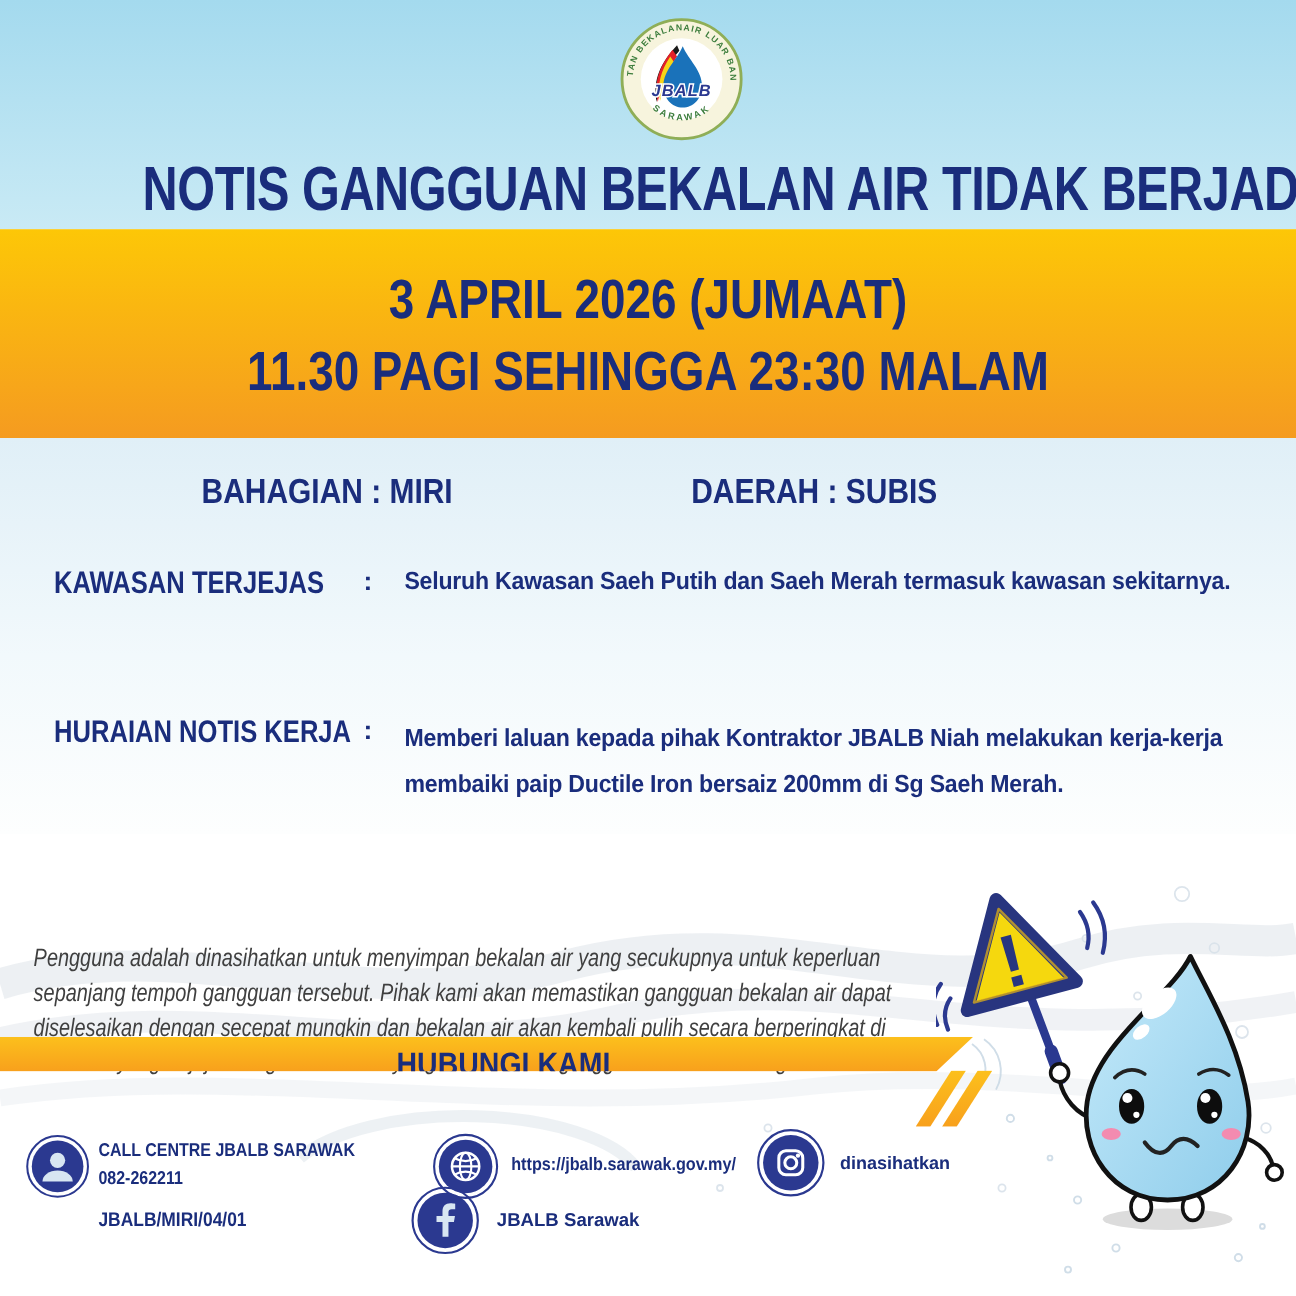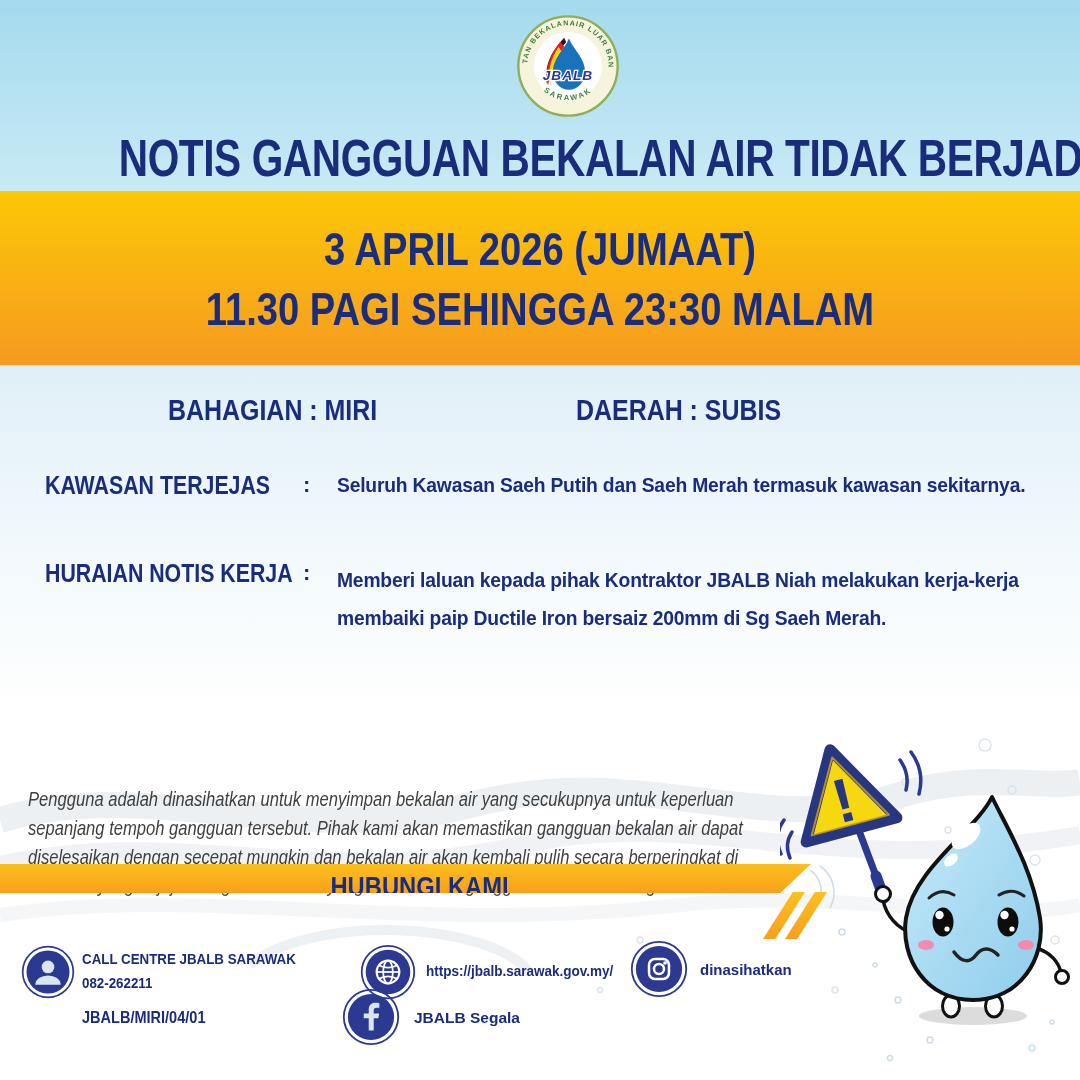--- a/index.html
+++ b/index.html
@@ -25,21 +25,21 @@
 
   
   .info{position:absolute;left:0;top:365px;width:1080px;height:330px;
        background:linear-gradient(#e0eff7 0%,#f2f9fc 55%,#fdfefe 100%);}
   .region-item{position:absolute;top:394px;font-size:29px;font-weight:bold;
        color:#1a2d7c;white-space:nowrap;transform:scaleX(0.86);transform-origin:left top;}
   .region-bahagian{left:168px;}
   .region-daerah{left:576px;}
   .detail-row{position:absolute;left:45px;width:1030px;display:flex;align-items:flex-start;}
   .detail-kawasan{top:470px;}
-  .detail-huraian{top:558px;}
+  .detail-huraian{top:594px;}
   .d-label{width:258px;font-size:26px;font-weight:bold;color:#1a2d7c;white-space:nowrap;
        transform:scaleX(0.82);transform-origin:left top;flex:0 0 258px;}
   .d-colon{width:34px;font-size:22px;font-weight:bold;color:#1a2d7c;flex:0 0 34px;padding-top:2px;}
   .d-value{font-size:20.5px;font-weight:bold;color:#1a2d7c;white-space:nowrap;padding-top:3px;
        transform:scaleX(0.94);transform-origin:left top;letter-spacing:-0.2px;}
   .d-value .vline{display:block;line-height:38px;}
 
   
   .water-decor{position:absolute;left:0;top:690px;width:1080px;height:390px;pointer-events:none;}
   .advisory{position:absolute;left:28px;top:785px;width:945px;
@@ -247,15 +247,15 @@
     <circle cx="32" cy="32" r="5.5" fill="none" stroke="#ffffff" stroke-width="2.8"></circle>
     <circle cx="38.6" cy="25.4" r="2" fill="#ffffff"></circle>
   </svg>
   <div class="c-text ig-text">dinasihatkan</div>
 
   <svg class="c-icon" style="left:342px;top:988px;" width="58" height="58" viewBox="0 0 64 64">
     <circle cx="32" cy="32" r="30" fill="none" stroke="#2b3990" stroke-width="2"></circle>
     <circle cx="32" cy="32" r="25.5" fill="#2b3990"></circle>
     <path d="M35,47 V33.5 h5 l1,-5.5 h-6 v-3.5 c0,-1.8 1,-2.8 3,-2.8 h3.2 v-5 c-1,-0.2 -2.8,-0.4 -4.4,-0.4 c-4.6,0 -7.3,2.6 -7.3,7.3 v4.4 h-5.5 v5.5 h5.5 V47 Z" fill="#d8e6f2"></path>
   </svg>
-  <div class="c-text fb-text">JBALB Segala</div>
+  <div class="c-text fb-text">JBALB Sarawak</div>
 
 </div>
 
 </body></html>

